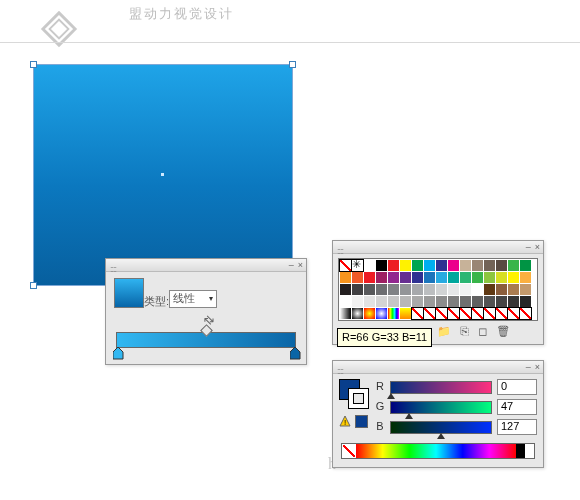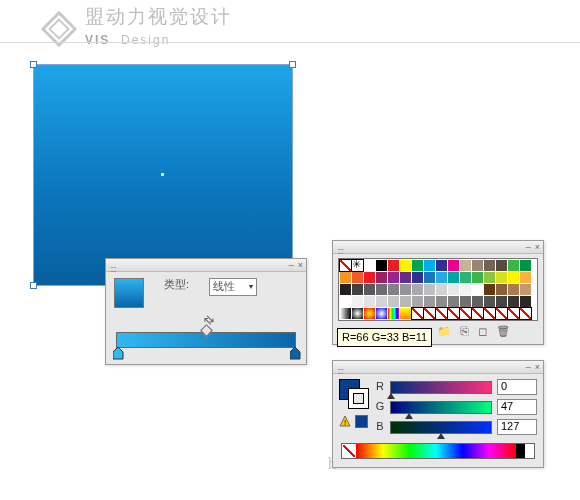--- a/index.html
+++ b/index.html
@@ -6,21 +6,21 @@
     --panel-bg:#e8e8e8;
     --panel-border:#999;
     --tab-border:#999;
     --ai-font:11px/1.2 "Microsoft YaHei","Helvetica Neue",Arial,sans-serif;
   }
   html,body{margin:0;padding:0;width:580px;height:500px;background:#fff;font:var(--ai-font);color:#555;}
   .page{position:relative;width:580px;height:500px;overflow:hidden;}
 
   
   .wm{position:absolute;left:85px;top:6px;color:#bdbdbd;}
-  .wm .cn{font-size:19px;letter-spacing:2px;}
+  .wm .cn{font-size:13px;letter-spacing:2px;margin-left:44px;}
   .wm .en{font-size:12px;letter-spacing:2px;margin-top:4px;}
   .wm .vis{color:#a6a6a6;font-weight:bold;}
   .wm-line{position:absolute;left:0;top:42px;width:580px;height:1px;background:#d9d9d9;}
   .wm-logo{position:absolute;left:40px;top:10px;}
 
   
   .artboard{position:absolute;left:33px;top:64px;width:258px;height:220px;border:1px solid #7fa8d6;
     background:linear-gradient(180deg,#1fa4e8 0%,#0b78bf 55%,#075f9e 100%);}
   .artboard .handle{position:absolute;width:5px;height:5px;background:#fff;border:1px solid #3c7fba;}
   .h-tl{left:-4px;top:-4px}.h-tr{right:-4px;top:-4px}.h-bl{left:-4px;bottom:-4px}.h-br{right:-4px;bottom:-4px}
@@ -33,21 +33,21 @@
   .panel-ctrl{position:absolute;right:3px;top:1px;font-size:9px;color:#666;display:flex;gap:4px}
   .panel-ctrl span{cursor:pointer}
   .tabs{display:flex;align-items:flex-end;height:18px;padding:0 5px;border-bottom:1px solid var(--tab-border);gap:1px}
   .tab{padding:2px 5px 1px 5px;font-size:11px;color:#666;position:relative;top:1px;border:1px solid transparent;border-bottom:none;white-space:nowrap}
   .tab.active{background:var(--panel-bg);border-color:var(--tab-border);color:#222}
   .tab .x{font-size:9px;margin-left:1px;color:#888}
 
   
   #grad{left:105px;top:258px;width:200px;}
   .grad-body{padding:6px 8px 10px 8px}
-  .row{display:flex;align-items:flex-start;gap:20px;margin-bottom:5px}
+  .row{display:flex;align-items:flex-end;gap:0;margin-bottom:5px}
   .swatch-lg{width:28px;height:28px;border:1px solid #777;background:linear-gradient(180deg,#2fb3f0,#0765a8);}
   .select{display:inline-flex;align-items:center;border:1px solid #888;background:#fff;height:16px;padding:0 3px;}
   .select .arrow{margin-left:14px;font-size:8px;color:#333}
   .num{width:34px;height:15px;border:1px solid #888;background:#fff;text-align:center;font-size:11px;color:#222}
   .rev-icon{display:inline-block;transform:rotate(45deg);font-size:12px;color:#666;margin-left:90px;}
   .grad-bar{position:relative;margin:4px 2px 0 2px;height:22px;}
   .grad-bar .track{height:14px;border:1px solid #666;background:linear-gradient(90deg,#32b8f2 0%,#0a65a6 100%);}
   .grad-bar .diamond{position:absolute;top:-6px;width:7px;height:7px;background:#e8e8e8;border:1px solid #666;transform:rotate(45deg)}
   .grad-bar .stop{position:absolute;bottom:-4px;width:9px;height:11px;}
   .grad-bar .stop svg{display:block}
@@ -92,21 +92,20 @@
 <div class="page">
 
 <svg class="wm-logo" width="38" height="38" viewBox="0 0 40 40">
   <g transform="rotate(45 20 20)">
     <rect x="8" y="8" width="24" height="24" fill="none" stroke="#c9c9c9" stroke-width="3"></rect>
     <rect x="13" y="13" width="14" height="14" fill="none" stroke="#c9c9c9" stroke-width="2"></rect>
   </g>
 </svg>
 <div class="wm">
   <div class="cn">盟动力视觉设计</div>
-  <div class="en"><span class="vis">VIS</span>&nbsp;&nbsp;<span>Design</span></div>
 </div>
 <div class="wm-line"></div>
 <div class="under-h">h</div>
 
 <div class="artboard">
   <div class="handle h-tl"></div>
   <div class="handle h-tr"></div>
   <div class="handle h-bl"></div>
   <div class="handle h-br"></div>
   <div class="center"></div>

